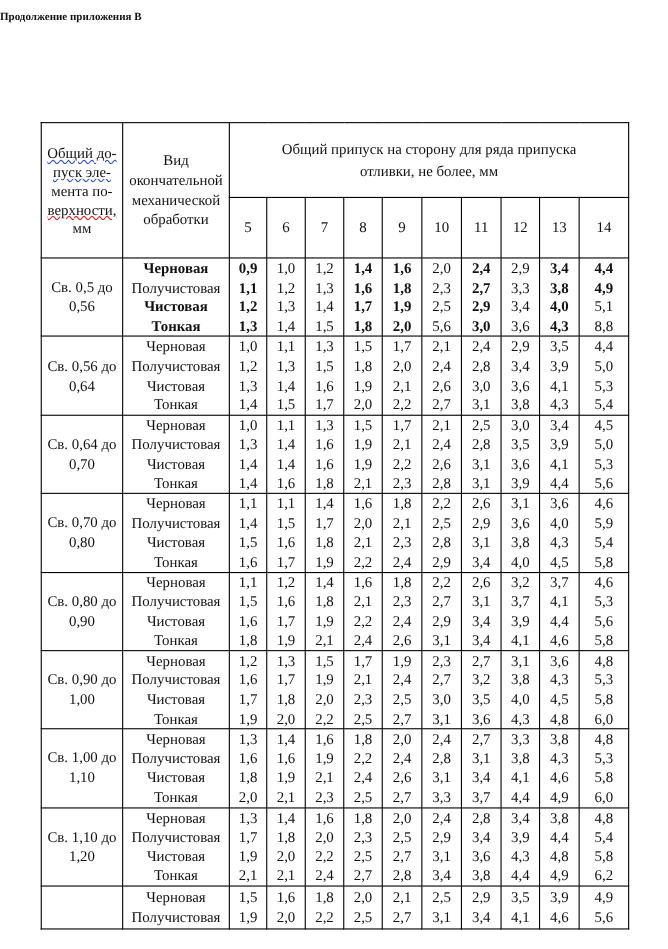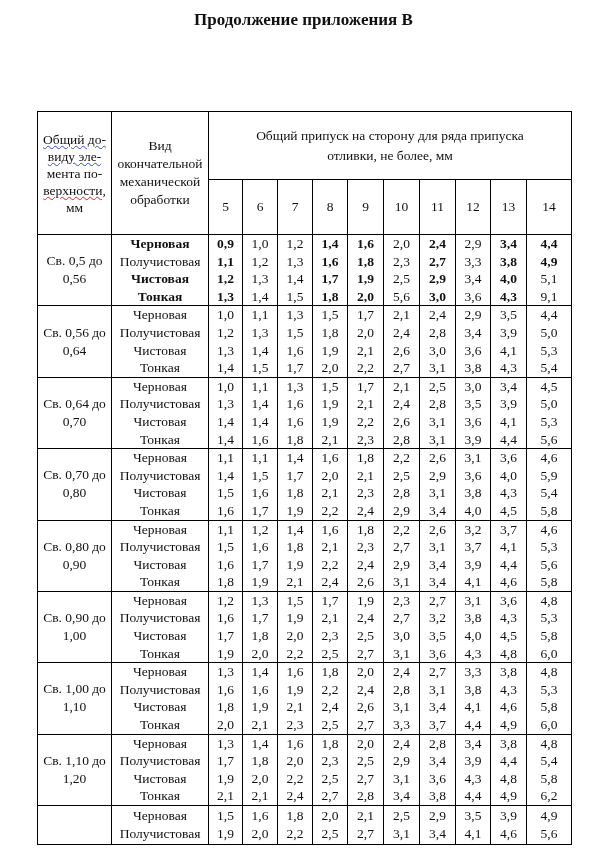--- a/index.html
+++ b/index.html
@@ -1,19 +1,19 @@
 <!DOCTYPE html>
 <html><head>
 <meta charset="utf-8">
 <style>
   html, body { margin: 0; padding: 0; background: #ffffff; }
   body { width: 607px; height: 863px; position: relative; overflow: hidden;
          font-family: "Liberation Serif", "DejaVu Serif", serif; color: #111; }
-  .title1 { position: absolute; top: 10px; left: 0; width: 607px; text-align: center;
-            font-weight: bold; font-size: 17px; }
+  .title1 { position: absolute; top: 10px; left: 0; width: 607px; 
+            font-weight: bold; font-size: 10px; }
   .title2 { position: absolute; top: 48px; left: 0; width: 607px; text-align: center;
             font-weight: bold; font-size: 15.5px; line-height: 21px; }
   table.main { position: absolute; left: 37px; top: 111px; border-collapse: collapse;
                table-layout: fixed; width: 534px; }
   table.main td, table.main th { border: 1px solid #000; padding: 0; font-weight: normal;
                font-size: 13.5px; text-align: center; vertical-align: middle; }
   th.h-first { width: 73px; font-size: 12.5px; line-height: 17px; text-align: center; }
   th.h-second { width: 96px; font-size: 13px; line-height: 18px; }
   th.h-span { height: 67px; font-size: 13.5px; line-height: 20px; }
   th.h-num { height: 54px; font-size: 13px; }
@@ -45,21 +45,21 @@
       <col style="width:36px">
       <col style="width:36px">
       <col style="width:35px">
     <col style="width:36px">
       <col style="width:45px">
   </colgroup>
   <thead>
     <tr>
       <th class="h-first" rowspan="2">
         <div><span class="squig">Общий до-</span></div>
-        <div><span class="squig">виду эле-</span></div>
+        <div><span class="squig">пуск эле-</span></div>
         <div>мента по-</div>
         <div><span class="squig-red">верхности,</span></div>
         <div>мм</div>
       </th>
       <th class="h-second" rowspan="2">
         <div>Вид</div>
         <div>окончательной</div>
         <div>механической</div>
         <div>обработки</div>
       </th>
@@ -144,21 +144,21 @@
         <td class="vals">
           <span class="b">3,4</span>
           <span class="b">3,8</span>
           <span class="b">4,0</span>
           <span class="b">4,3</span>
         </td>
         <td class="vals">
           <span class="b">4,4</span>
           <span class="b">4,9</span>
           <span>5,1</span>
-          <span>9,1</span>
+          <span>8,8</span>
         </td>
       </tr>
       <tr class="grp">
         <td class="range">
           <div>Св. 0,56 до</div>
           <div>0,64</div>
         </td>
         <td class="kinds">
           <span>Черновая</span>
           <span>Получистовая</span>

